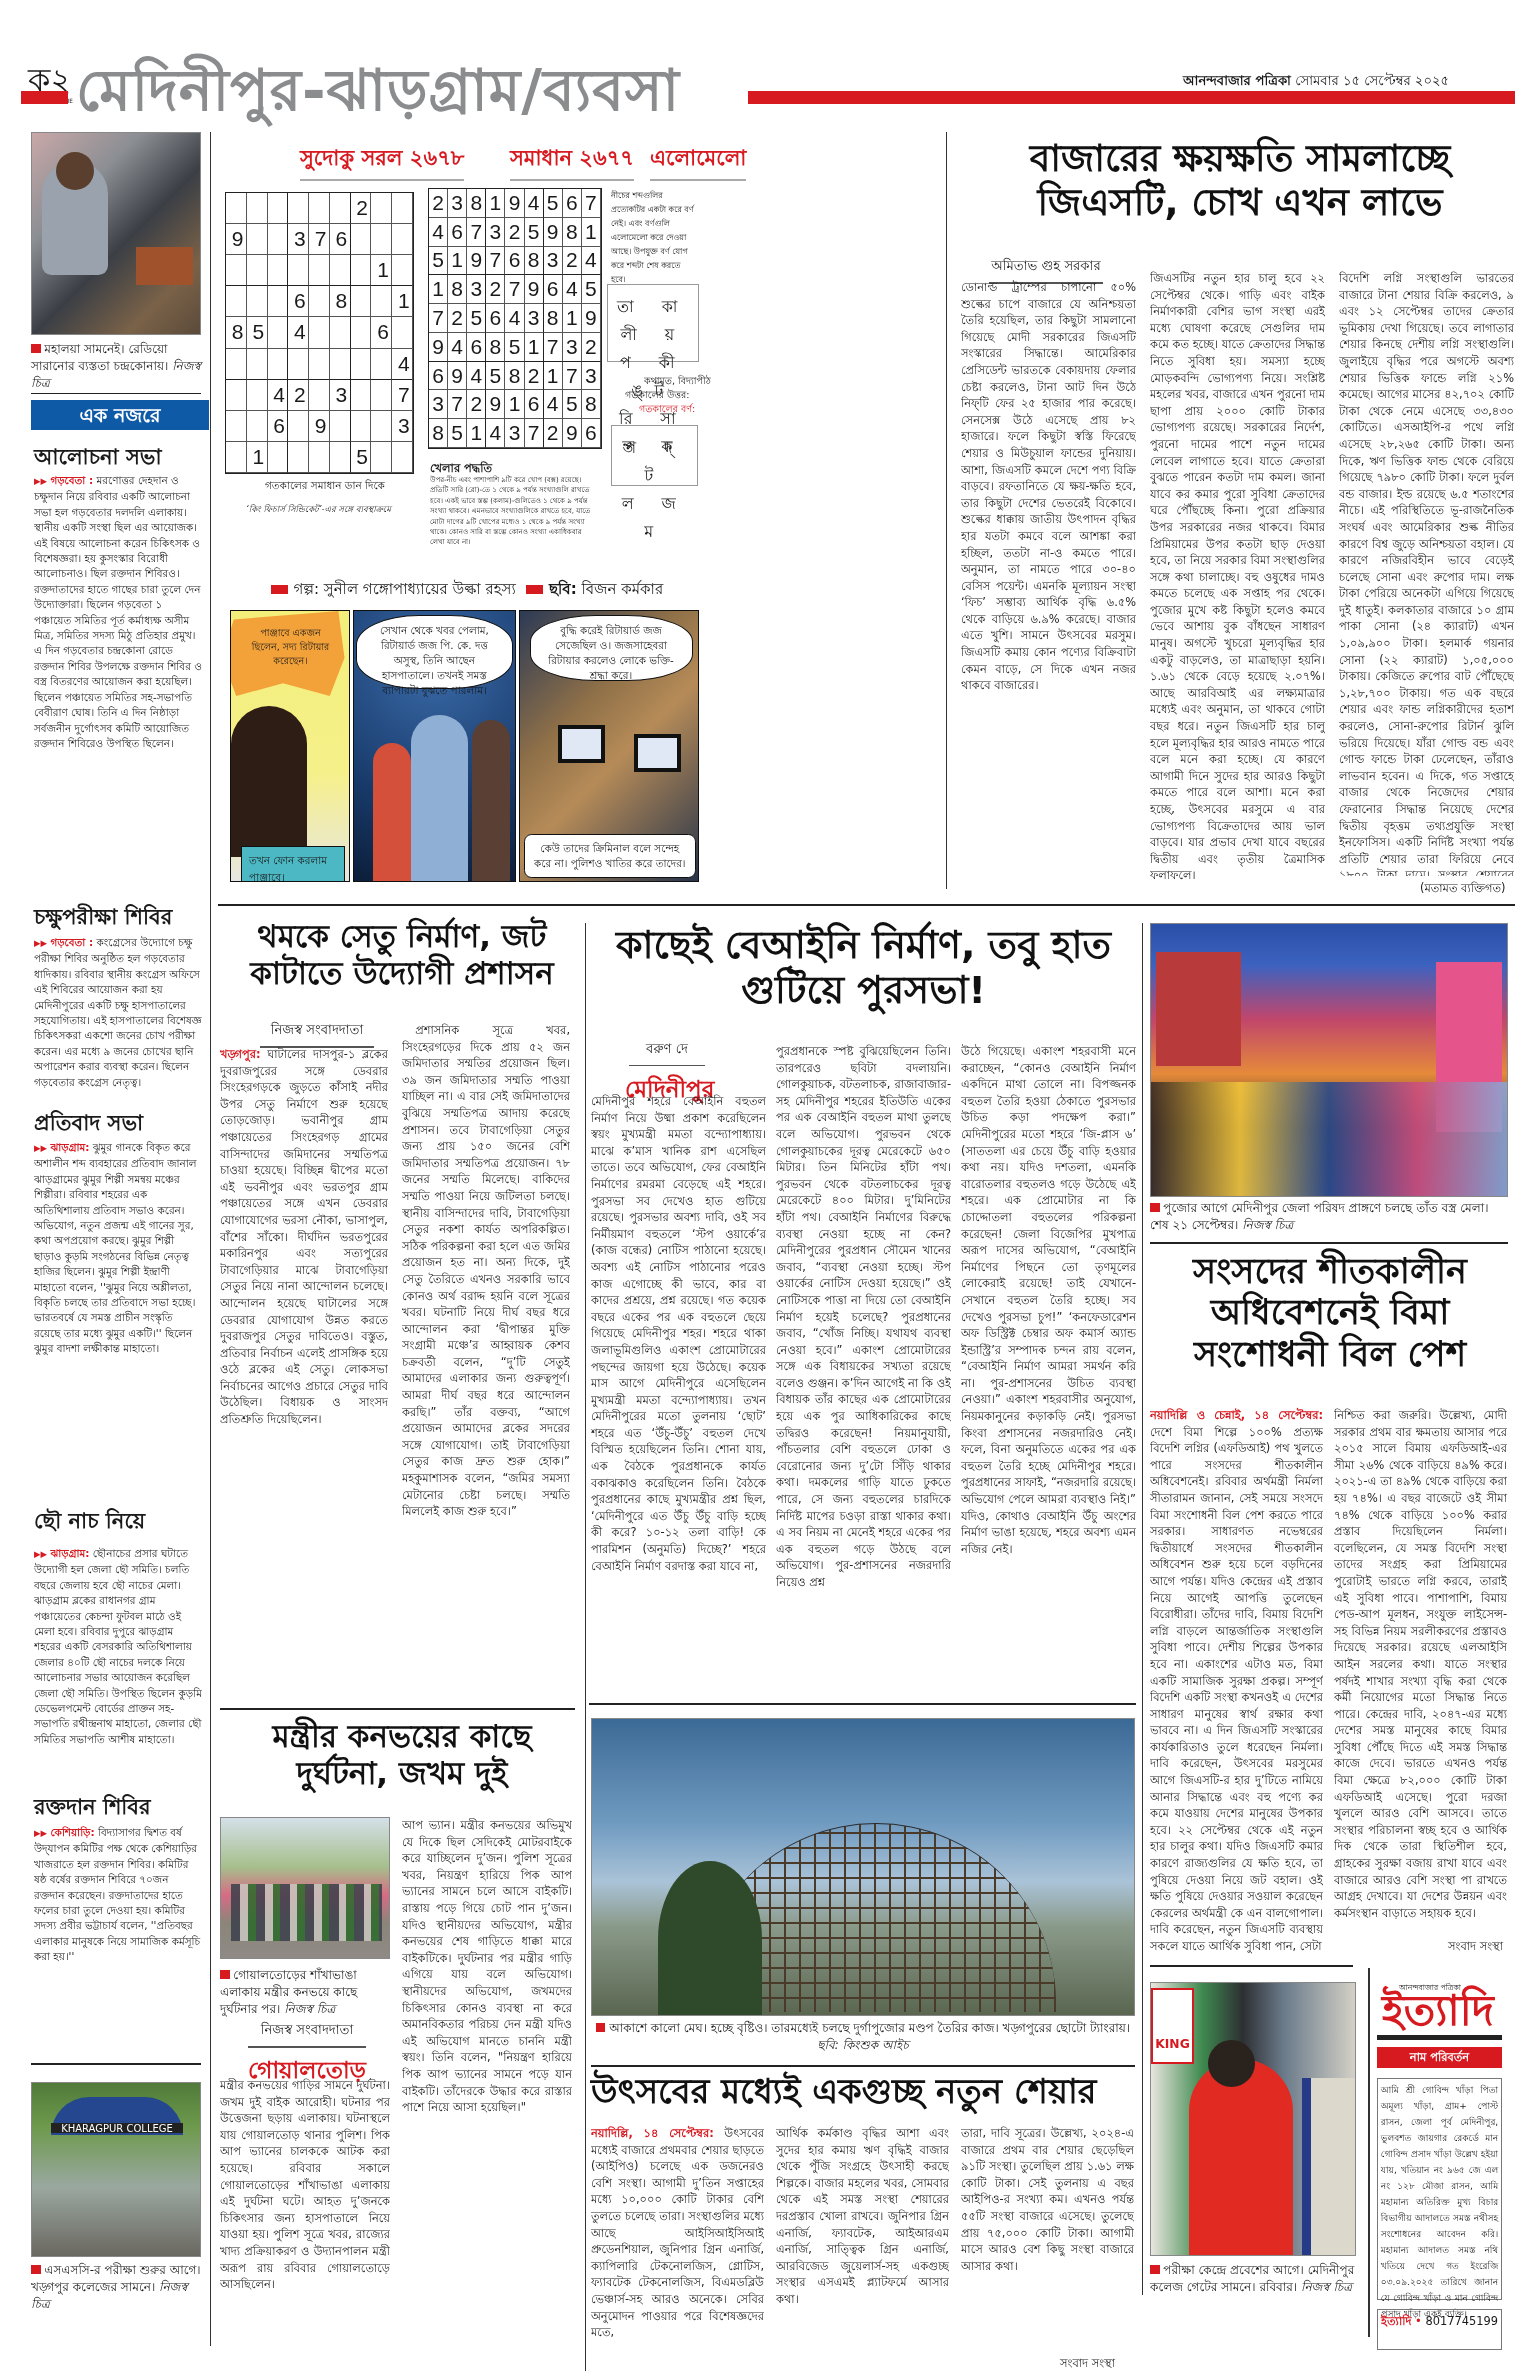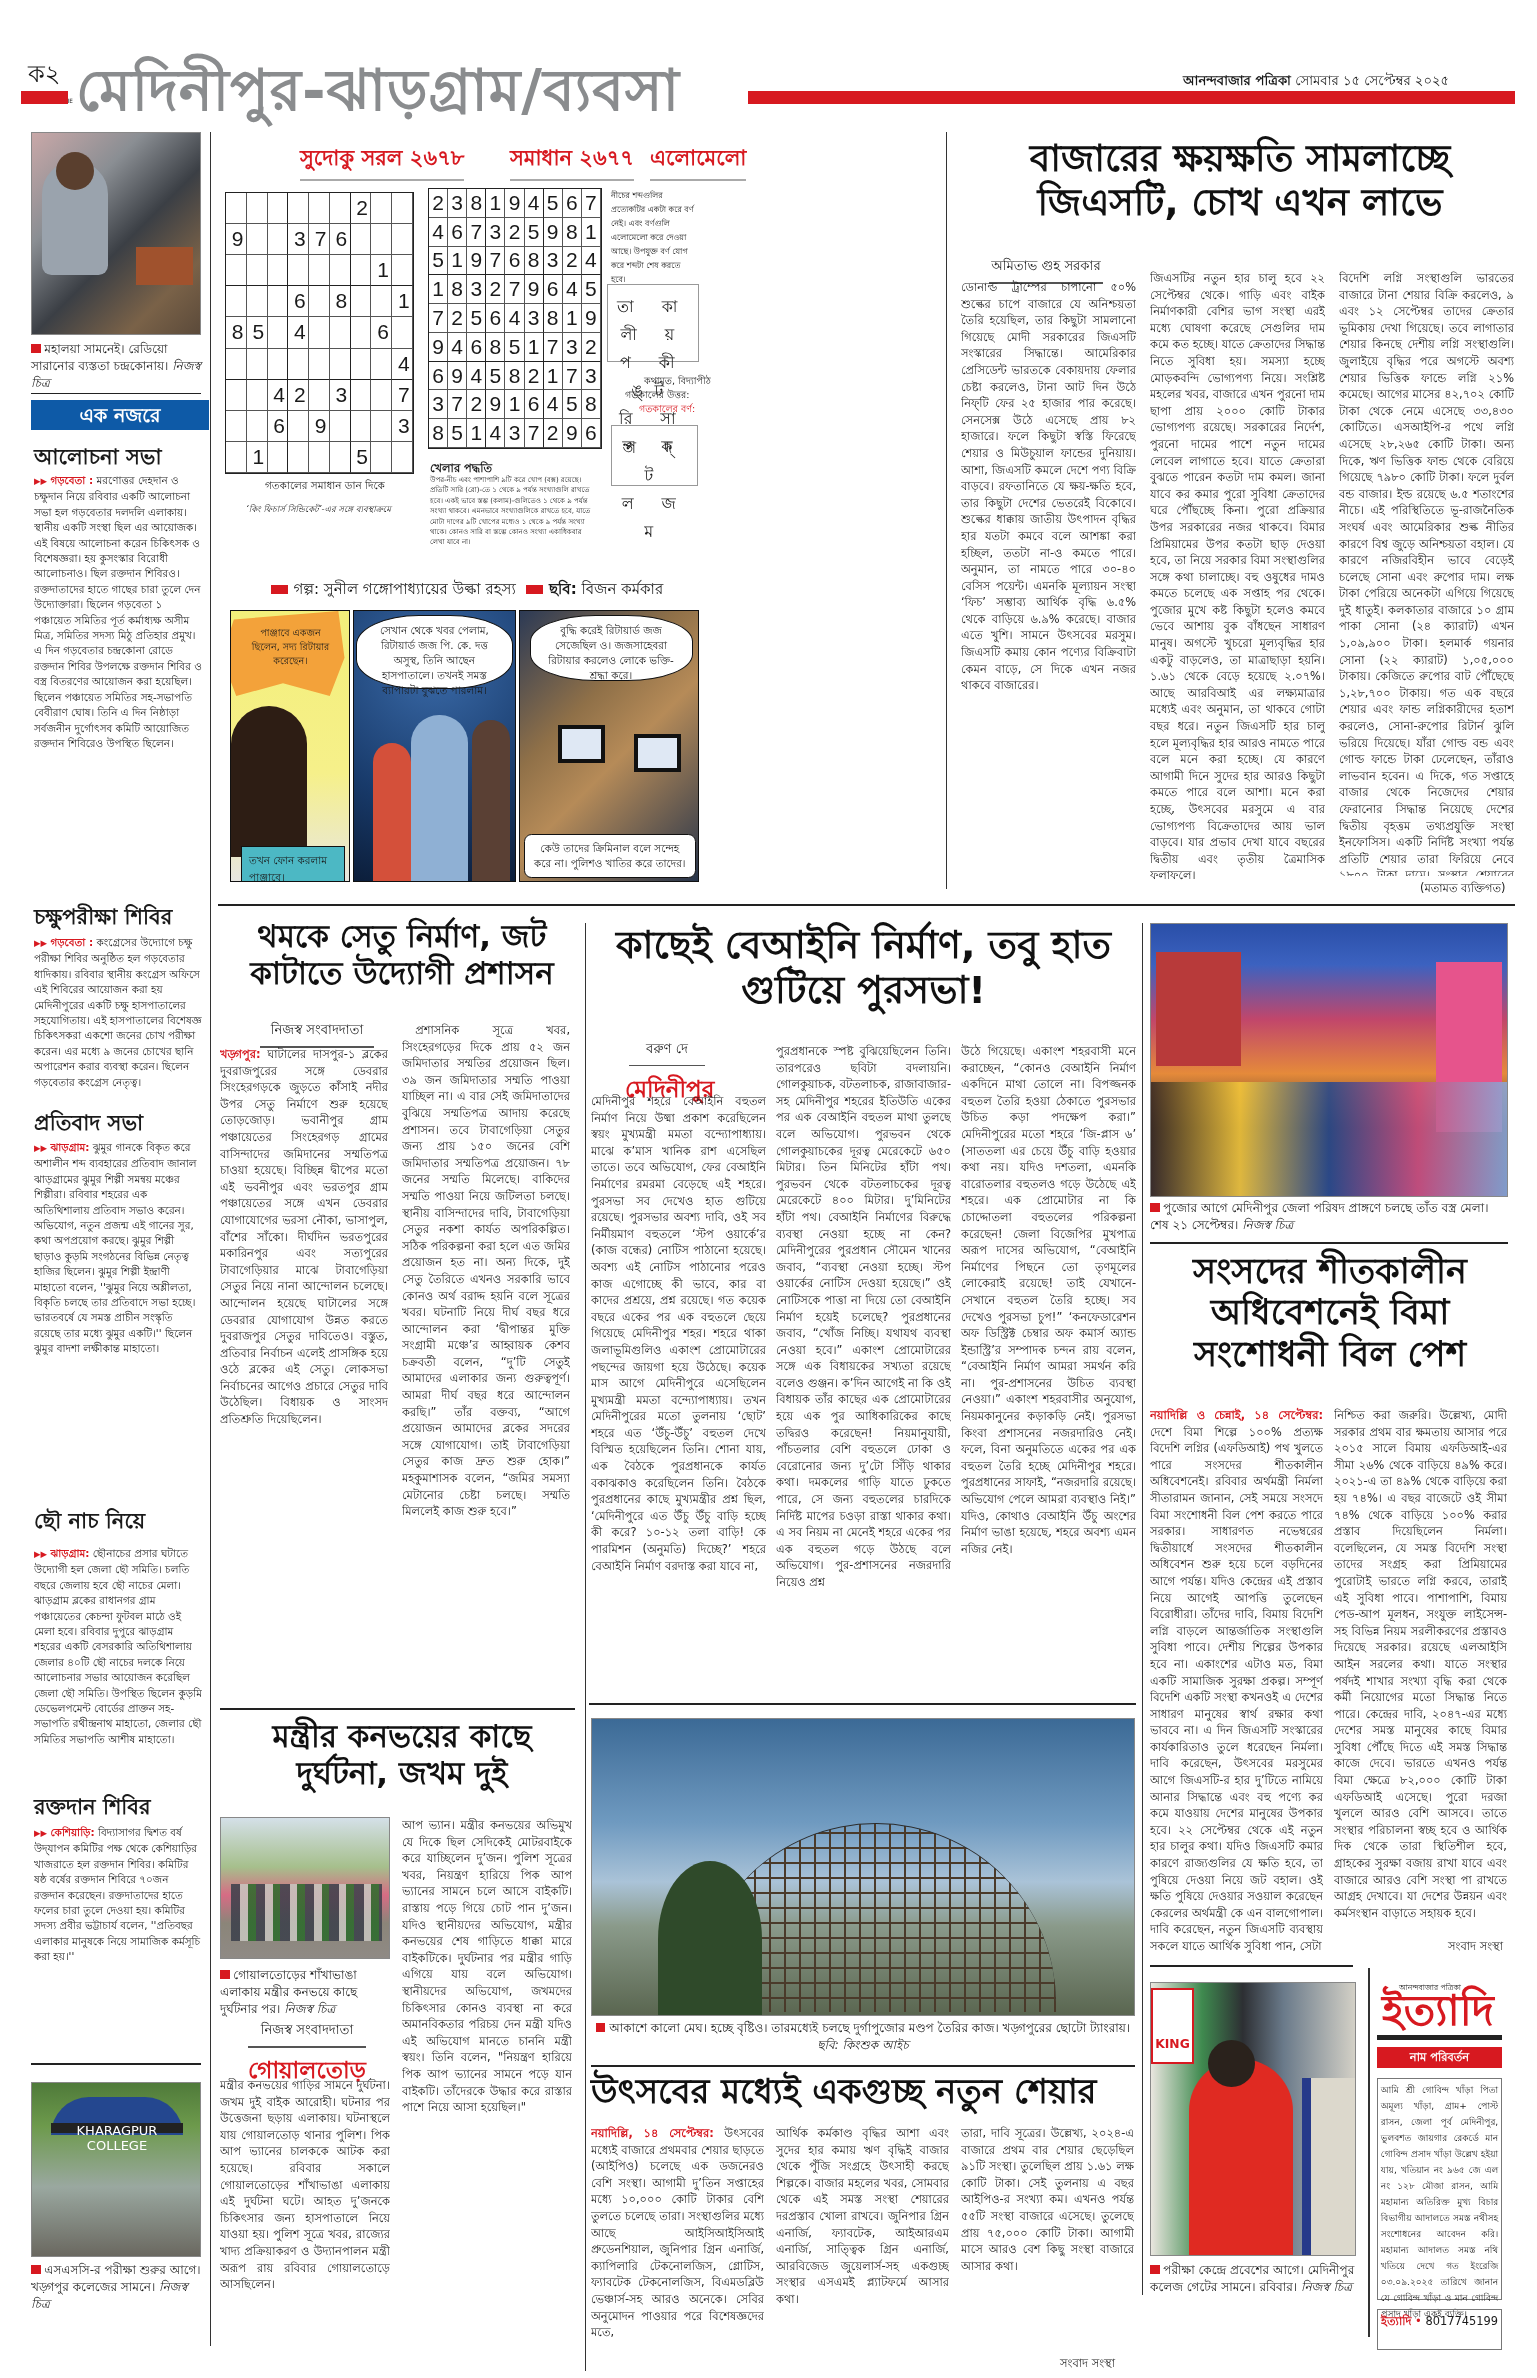--- a/index.html
+++ b/index.html
@@ -3,21 +3,21 @@
 <meta charset="utf-8">
 <style>
   * { box-sizing: border-box; margin: 0; padding: 0; }
   html, body { width: 1538px; height: 2378px; background: #fff; overflow: hidden; }
   body { position: relative; font-family: "DejaVu Sans", sans-serif; color: #1a1a1a; }
   .abs { position: absolute; }
   .red { color: #d71920; margin-top: 8px; }
   .rule-red { background: #d71920; }
 
   
-  .pg-no { left: 28px; top: 55px; font-size: 24px; font-family: "DejaVu Serif", serif; }
+  .pg-no { left: 28px; top: 55px; font-size: 32px; font-family: "DejaVu Serif", serif; }
   .mkie { left: 59px; top: 98px; font-size: 5.7px; }
   .mast-red-l { left: 21px; top: 91px; width: 47px; height: 13.2px; }
   .mast-title { left: 76px; top: 47px; font-size: 57px; font-weight: bold; color: #8a8c8e; letter-spacing: 0.9px; font-family: "DejaVu Sans", sans-serif; }
   .mast-red-r { left: 748px; top: 91px; width: 767px; height: 13.2px; }
   .paper-date { left: 1183px; top: 71px; font-size: 13.2px; }
 
   .vline { position: absolute; width: 0.9px; background: #333; }
   .hline { position: absolute; height: 1.9px; background: #222; }
 
   
@@ -111,21 +111,21 @@
 </div>
 
 <div class="side-h" style="top:1791px;">রক্তদান শিবির</div>
 <div class="side-t" style="top:1825px;height:175px;overflow:hidden;">
   <span class="arrow">▶▶</span> <span class="loc">কেশিয়াড়ি:</span> <span>বিদ্যাসাগর দ্বিশত বর্ষ উদ্‌যাপন কমিটির পক্ষ থেকে কেশিয়াড়ির খাজরাতে হল রক্তদান শিবির। কমিটির ষষ্ঠ বর্ষের রক্তদান শিবিরে ৭০জন রক্তদান করেছেন। রক্তদাতাদের হাতে ফলের চারা তুলে দেওয়া হয়। কমিটির সদস্য প্রবীর ভট্টাচার্য বলেন, ''প্রতিবছর এলাকার মানুষকে নিয়ে সামাজিক কর্মসূচি করা হয়।''</span>
 </div>
 <div class="hline" style="left:31px;top:2063px;width:170px;"></div>
 
 <div class="photo" style="left:31px;top:2082px;width:170px;height:175px;background:linear-gradient(180deg,#4f7a3a 0%,#6d9a4c 25%,#9aa8a0 60%,#6a6860 100%);">
   <div style="position:absolute;left:19px;top:14px;width:132px;height:38px;border-radius:66px 66px 0 0;background:#24478f;"></div>
-  <div style="position:absolute;left:19px;top:40px;width:132px;height:9.5px;color:#fff;font-size:13px;text-align:center;background:#222;">KHARAGPUR COLLEGE</div>
+  <div style="position:absolute;left:19px;top:40px;width:132px;height:9.5px;color:#fff;font-size:10px;text-align:center;background:#222;">KHARAGPUR COLLEGE</div>
 </div>
 <div class="caption" style="left:31px;top:2262px;width:175px;">
   <span class="sq"></span><span>এসএসসি-র পরীক্ষা শুরুর আগে। খড়্গপুর কলেজের সামনে।</span>
   <i>নিজস্ব চিত্র</i>
 </div>
 
 <div class="vline" style="left:210px;top:132px;height:2214px;"></div>
 
 <div class="sud-title" style="left:256px;top:142px;">সুদোকু সরল ২৬৭৮</div>
 <div class="grid puzzle" id="puzzle" style="left:225px;top:192px;width:189px;height:282px;">

